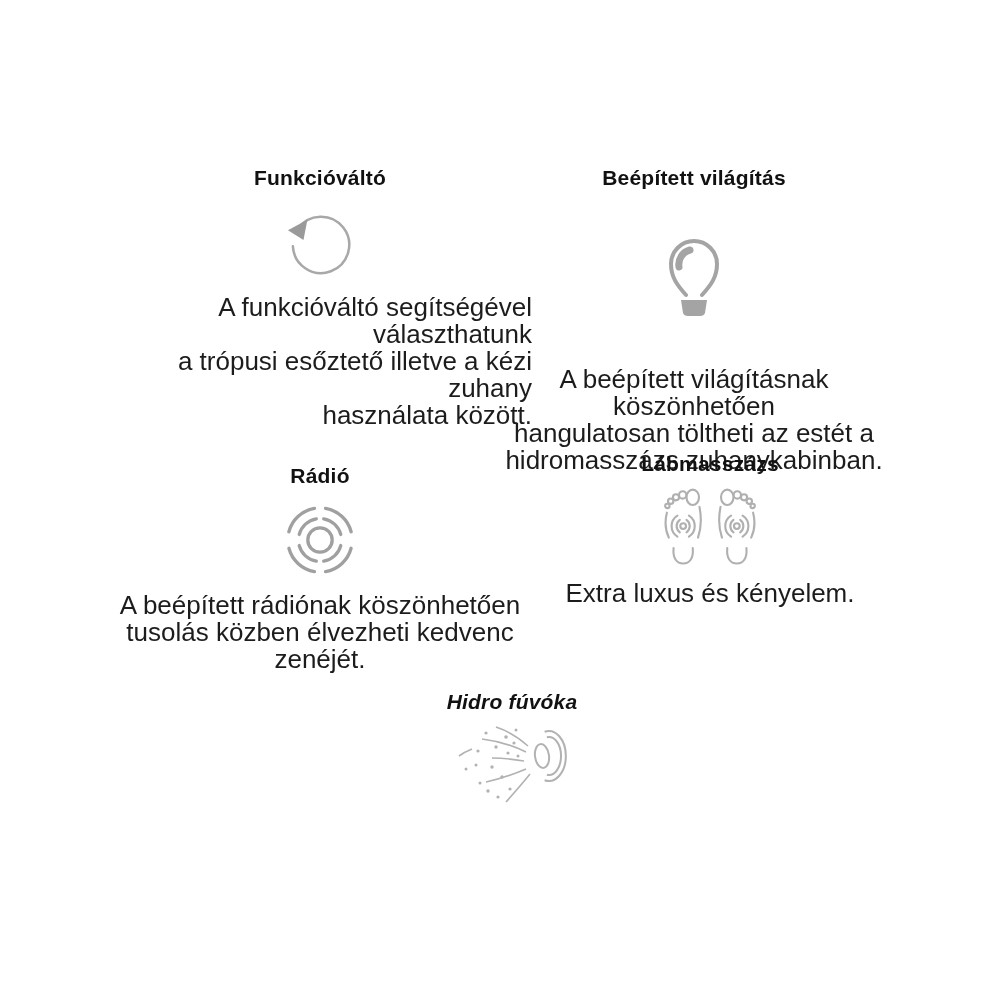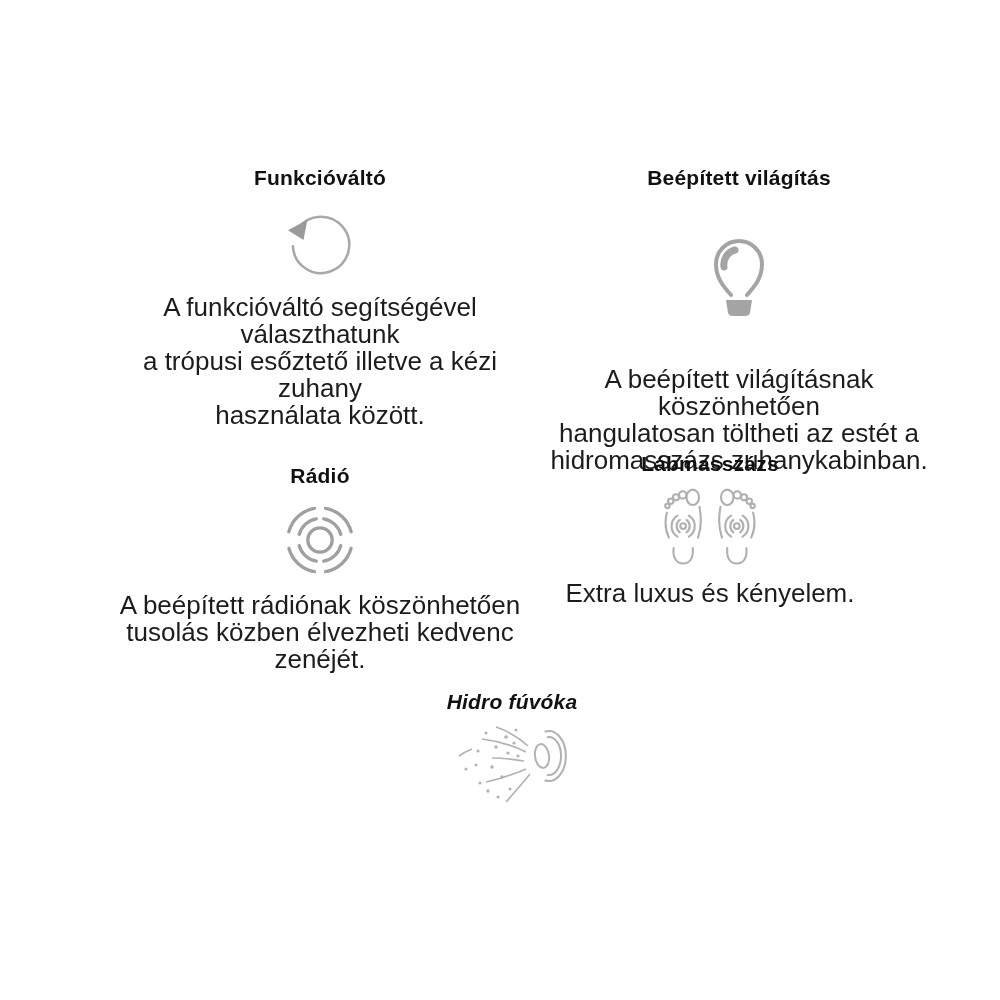--- a/index.html
+++ b/index.html
@@ -35,22 +35,22 @@
     align-items: center;
     justify-content: center;
   }
   .feature p {
     margin: 6px 0 0 0;
     font-size: 26px;
     line-height: 27px;
     color: #1c1c1c;
     white-space: pre-line;
   }
-  #f1 { left: 108px; top: 166px; }
-  #f2 { left: 527px; top: 166px; gap: 36px; }
+  #f1 { left: 108px; top: 166px; text-align: right; }
+  #f2 { left: 482px; top: 166px; gap: 36px; }
   #f3 { left: 108px; top: 464px; }
   #f4 { left: 498px; top: 452px; }
   #f5 { left: 300px; top: 690px; font-style: italic; }
   svg { display: block; }
 </style>
 </head>
 <body>
 
 <div class="canvas">
 

